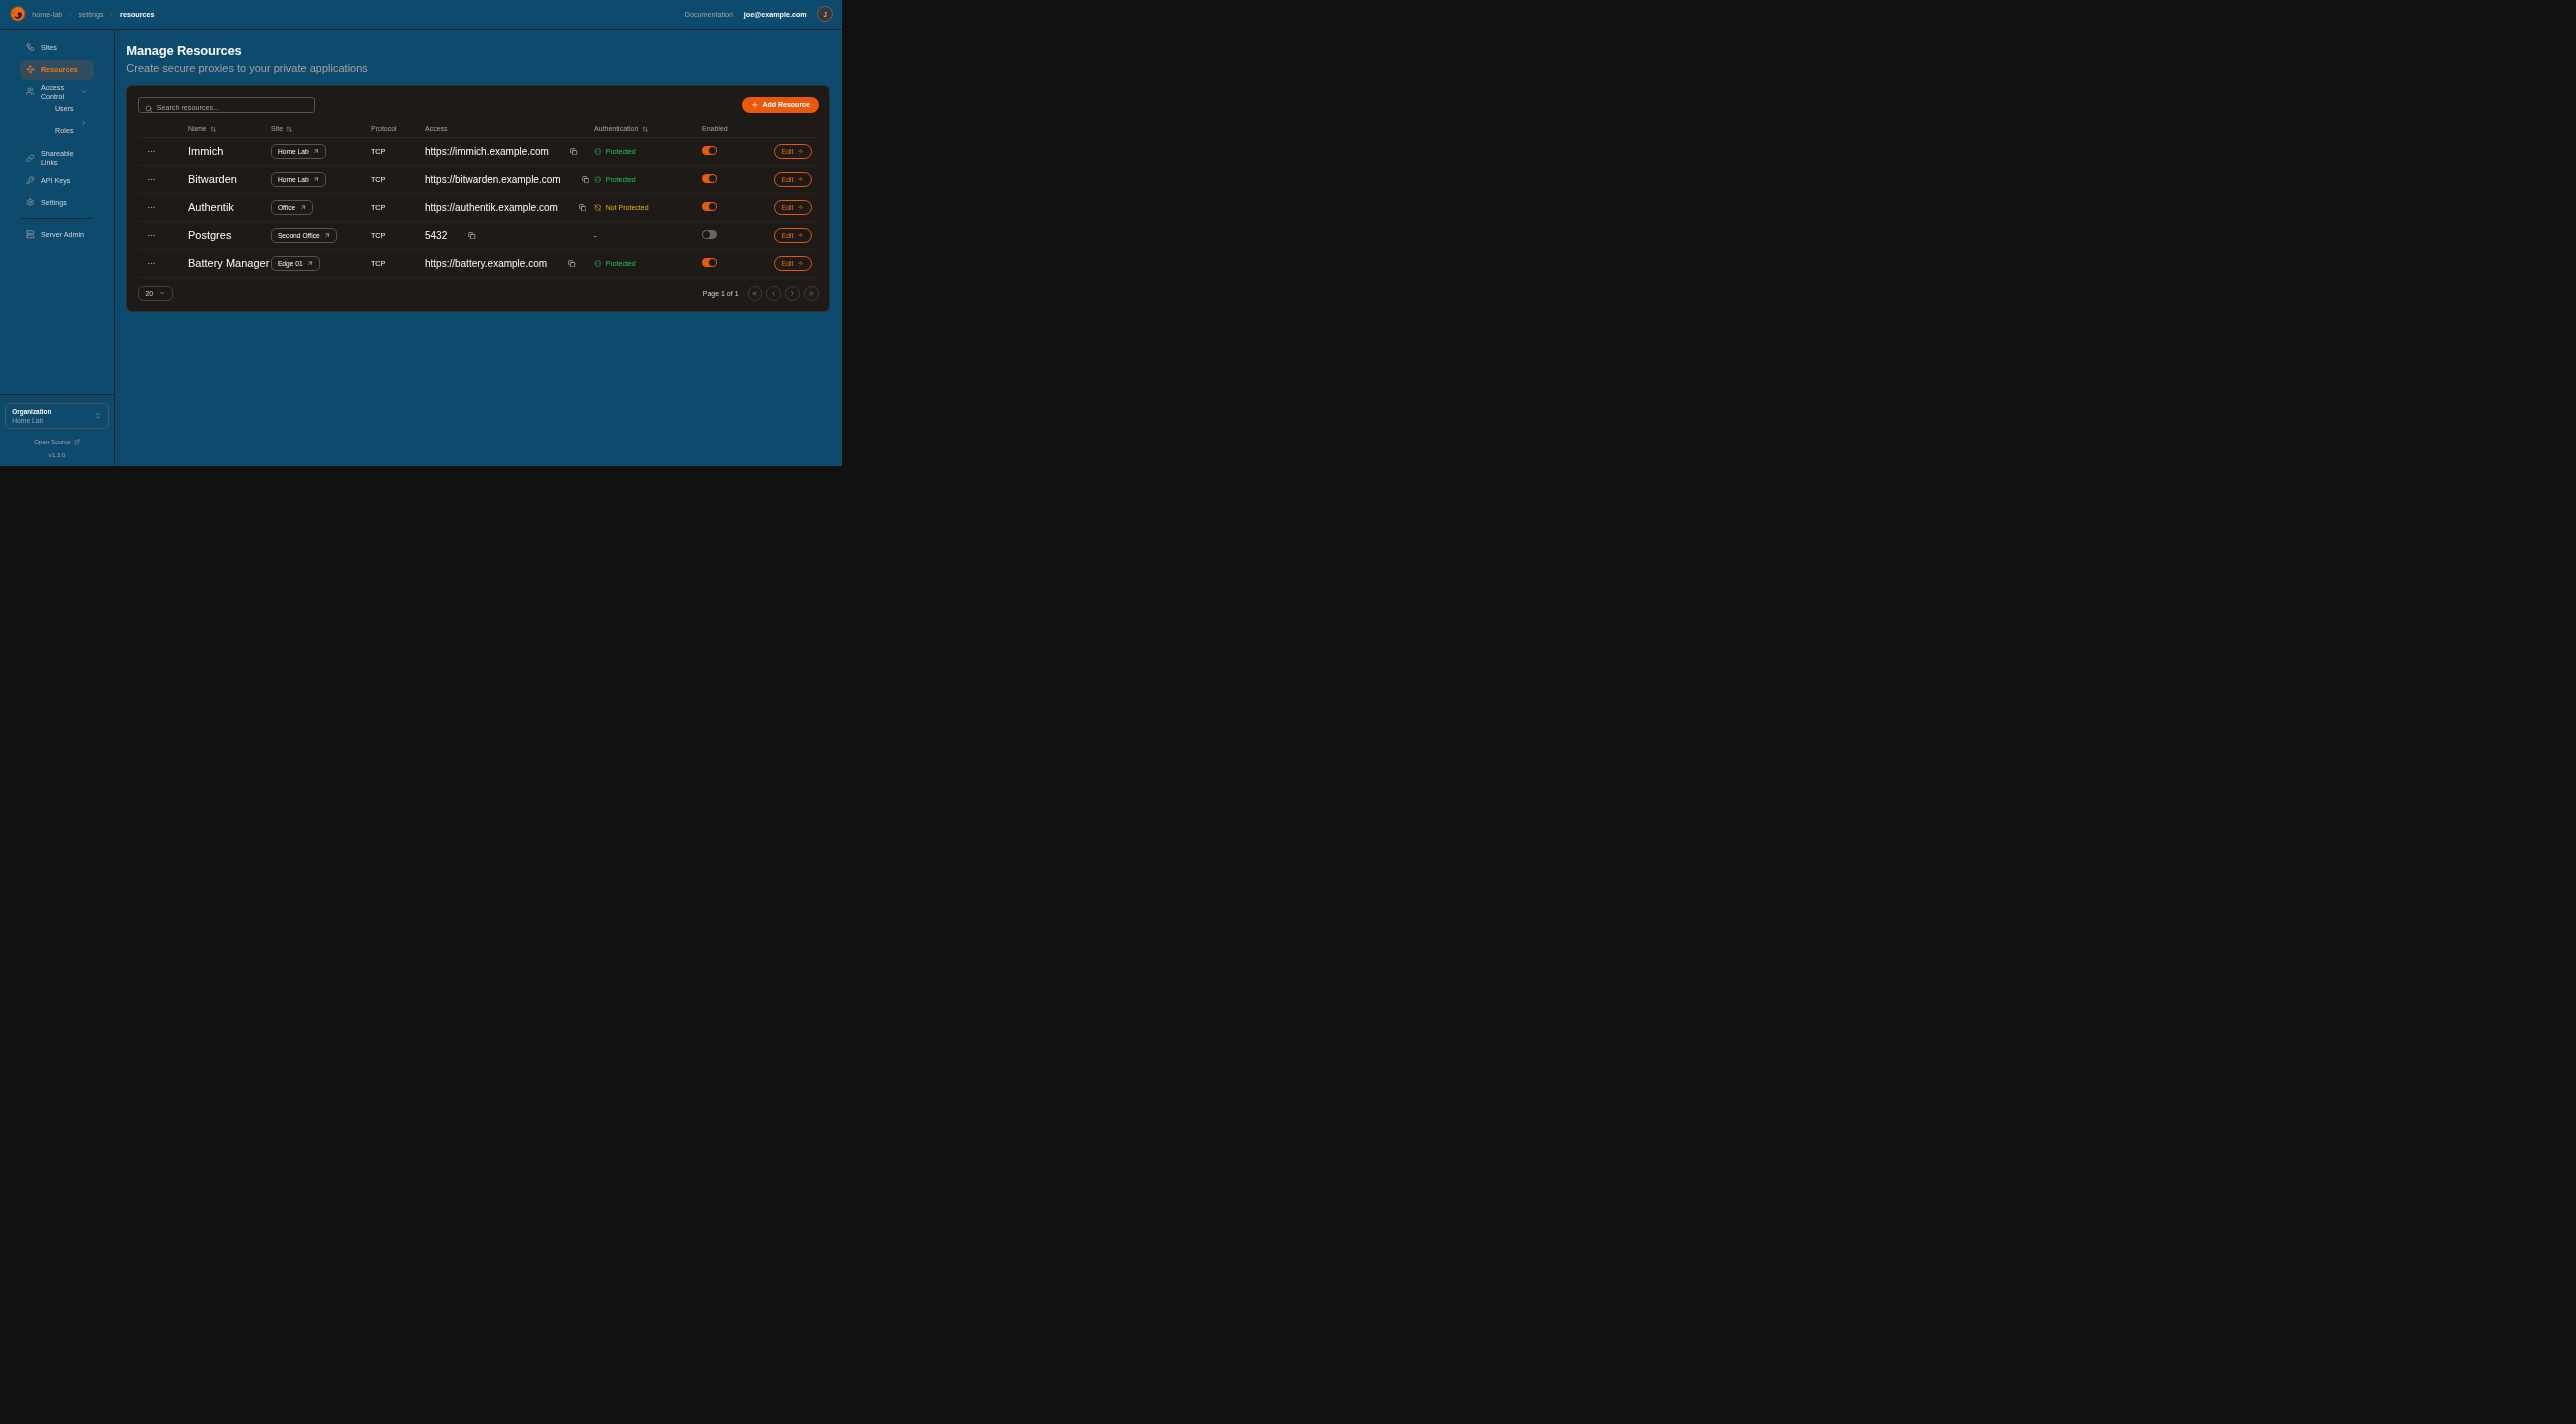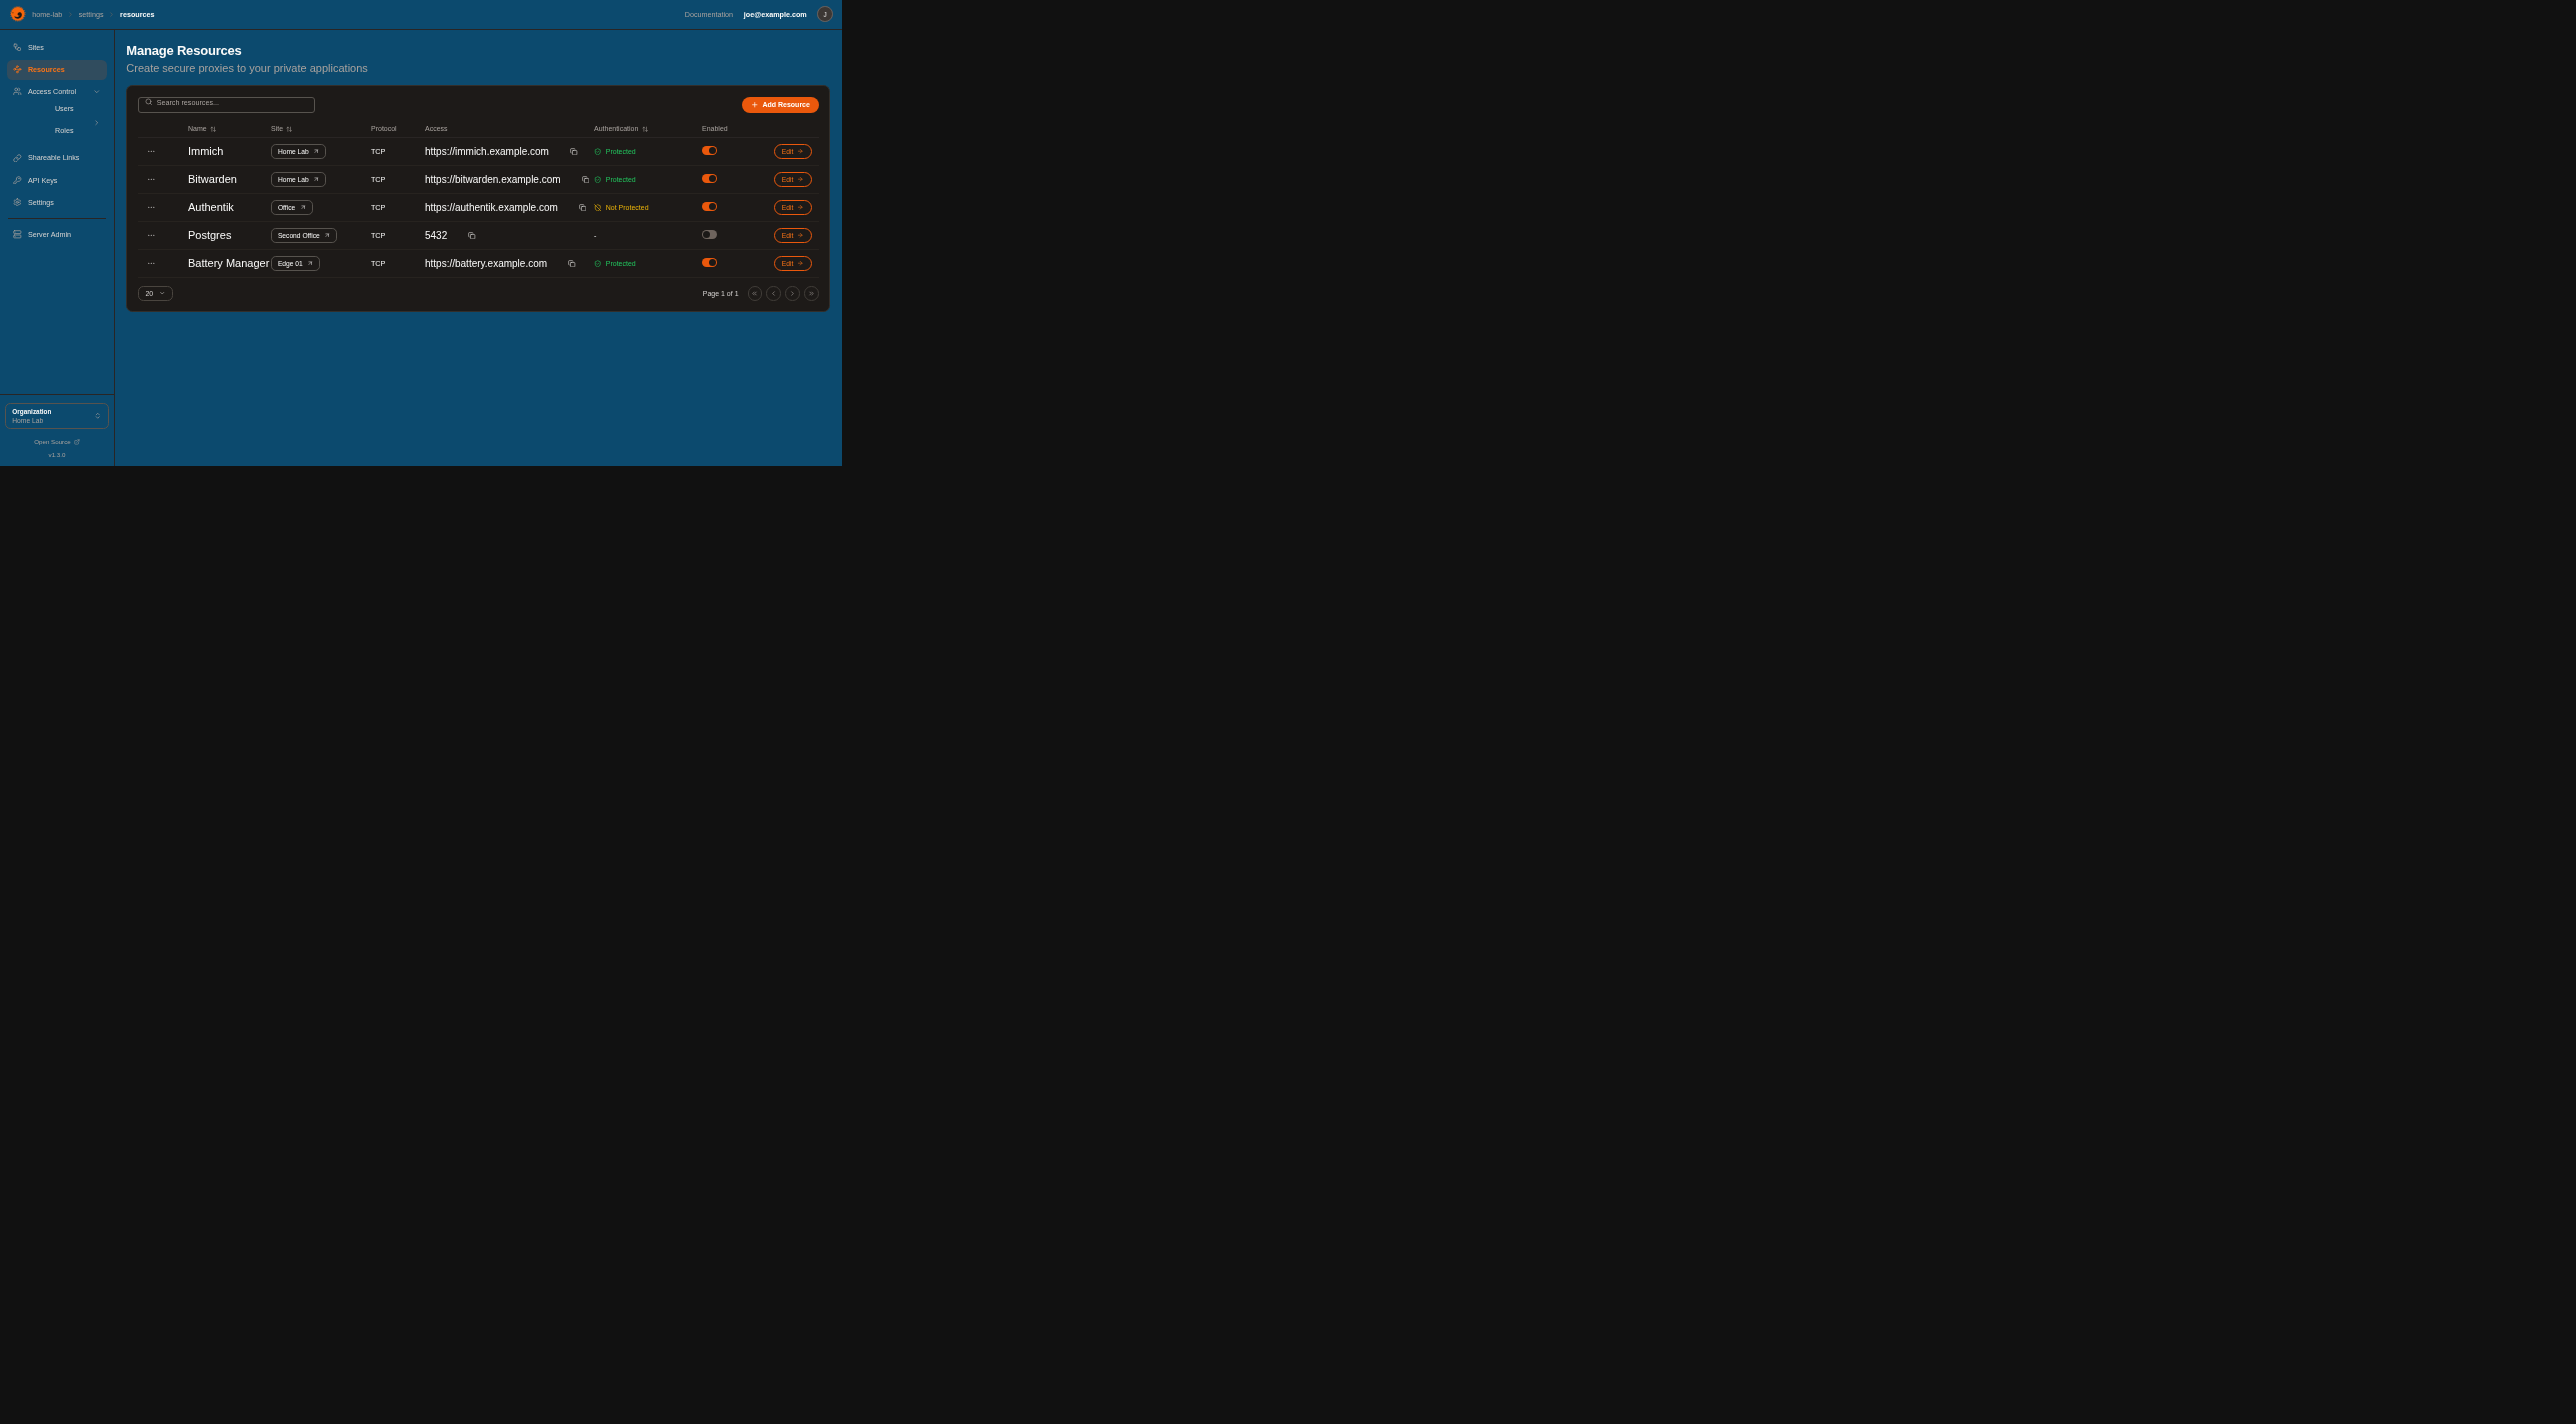--- a/index.html
+++ b/index.html
@@ -14,21 +14,21 @@
   .breadcrumb .crumb { cursor:pointer; }
   .breadcrumb .sep { color:#6b6560; display:flex; }
   .breadcrumb .current { color:#fafaf9; font-weight:600; }
   .topbar-right { margin-left:auto; display:flex; align-items:center; gap:10.7px; }
   .doc-link { font-size:7.2px; color:#a8a29e; cursor:pointer; }
   .user-email { font-size:7.2px; font-weight:700; color:#fafaf9; cursor:pointer; }
   .avatar { width:15.6px; height:15.6px; border-radius:50%; background:#3c3734; border:0.5px solid #6b6360; display:flex; align-items:center; justify-content:center; font-size:6.4px; color:#e7e5e4; cursor:pointer; }
 
   
   .shell { display:flex; height:436px; }
-  .sidebar { position:relative; width:115px; flex:0 0 auto; border-right:0.5px solid #292524; padding:8px 7px; }
+  .sidebar { position:relative; width:115px; flex:0 0 auto; border-right:0.5px solid #292524; padding:8px 20px; }
   .side-item { display:flex; align-items:center; height:20px; border-radius:5.4px; padding:0 6.4px; gap:5.9px; font-size:7.2px; color:#d6d3d1; margin-bottom:2.1px; cursor:pointer; }
   .side-item .ic { color:#a8a29e; }
   .side-item.active { background:rgba(234,88,12,.16); color:#f97316; font-weight:600; }
   .side-item.active .ic { color:#f97316; }
   .side-item.sub { padding-left:21px;flex-direction:column; }
   .side-item .right-ic { margin-left:auto; color:#a8a29e; display:flex; }
   .side-divider { height:0.5px; background:#292524; margin:5.9px 1.1px; }
   .sidebar-bottom { position:absolute; left:0; right:0; bottom:0; border-top:0.5px solid #292524; padding:8px 5.4px 8px; }
   .org-box { display:flex; align-items:center; border:0.5px solid #57534e; border-radius:5.4px; padding:4.3px 5.9px; cursor:pointer; }
   .org-title { font-size:6.4px; font-weight:700; color:#fafaf9; }
@@ -37,21 +37,21 @@
   .open-source { display:flex; align-items:center; justify-content:center; gap:3.2px; color:#a8a29e; font-size:6.2px; margin-top:9px; cursor:pointer; }
   .version { text-align:center; color:#a8a29e; font-size:6.2px; margin-top:5.4px; }
 
   
   .main { flex:1; padding:13.4px 11.8px 0 11.3px; }
   .page-title { font-size:13px; font-weight:700; letter-spacing:-0.2px; color:#fafaf9; }
   .page-subtitle { font-size:11px; color:#a8a29e; margin-top:4.3px; }
   .card { margin-top:10.7px; border:0.5px solid #322e2a; border-radius:6.4px; background:#1d1a18; padding:10.7px; }
 
   .toolbar { display:flex; align-items:center; justify-content:space-between; }
-  .search { width:177px; height:16.6px; border:0.5px solid #57534e; border-radius:3px; display:flex; align-items:flex-start; padding:0 5.9px; gap:4.3px; color:#a8a29e; }
+  .search { width:177px; height:16.6px; border:0.5px solid #57534e; border-radius:3px; display:flex; align-items:flex-end; padding:0 5.9px; gap:4.3px; color:#a8a29e; }
   .search input { flex:1; background:transparent; border:none; outline:none; color:#e7e5e4; font-size:7.2px; font-family:inherit; }
   .search input::placeholder { color:#a8a29e; }
   .add-btn { height:16.6px; padding:0 8.6px; border:none; border-radius:536px; background:#ea580c; color:#fff; font-weight:600; font-size:7px; display:flex; align-items:center; gap:4.3px; cursor:pointer; font-family:inherit; }
 
   .table { margin-top:8px; }
   .thead,.trow { display:grid; grid-template-columns:50px 83px 100px 54px 169px 108px 62px minmax(0,1fr); align-items:center; }
   .thead { height:16.6px; font-size:7px; color:#a8a29e; border-bottom:0.5px solid #292524; }
   .th { display:flex; align-items:center; gap:3.2px; }
   .th .sort-ic { color:#a8a29e; display:flex; }
   .trow { height:28px; border-bottom:0.5px solid #27231f; }

